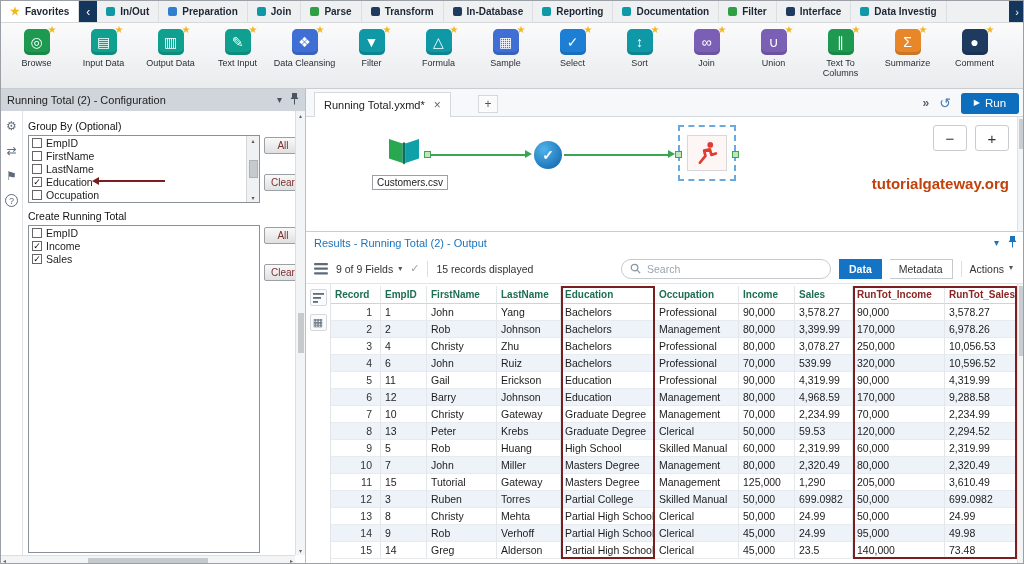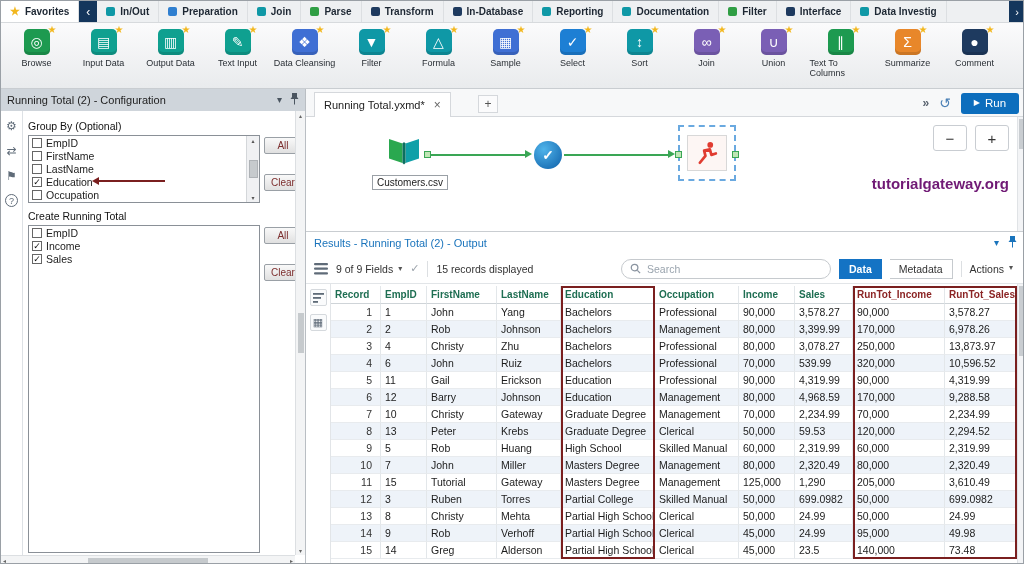--- a/index.html
+++ b/index.html
@@ -15,21 +15,21 @@
 .rtab-icon.star{width:auto;height:auto;background:none!important;color:#f2b71e;font-size:11px;line-height:1;}
 .back-chip{width:18px;background:#14365c;color:#fff;display:flex;align-items:center;justify-content:center;font-size:12px;flex:none;}
 .fwd-chip{position:absolute;right:0;top:0;width:16px;height:21px;background:#14365c;color:#fff;display:flex;align-items:center;justify-content:center;font-size:11px;}
 
 
 .toolpal{position:absolute;left:0;top:22px;width:1024px;height:66px;background:linear-gradient(#fbfbfc,#e9ebed);border-bottom:1px solid #c9cdd1;display:flex;padding:4px 2px 0;}
 .tool{width:67px;display:flex;flex-direction:column;align-items:center;padding-top:2px;position:relative;flex:none;}
 .tool-icon{width:26px;height:26px;border-radius:5px;display:flex;align-items:center;justify-content:center;color:#fff;font-size:14px;position:relative;box-shadow:inset 0 -3px rgba(0,0,0,.12);}
 .tool-glyph{line-height:1;}
 .tool-star{position:absolute;top:-5px;right:-7px;color:#f2b71e;font-size:10px;text-shadow:0 0 1px #fff;}
-.tool-label{font-size:9px;color:#2a2f35;line-height:1.12;margin-top:3px;max-width:62px;}
+.tool-label{font-size:9px;color:#2a2f35;text-align:center;line-height:1.12;margin-top:3px;max-width:62px;}
 
 
 .config{position:absolute;left:0;top:88px;width:305px;height:476px;background:#fff;border-right:1px solid #b9bec3;}
 .config-header{height:22px;background:#cfd5db;display:flex;align-items:center;padding:0 6px;font-size:11px;color:#222;}
 .config-header .title{flex:1;white-space:nowrap;overflow:hidden;}
 .cfg-hdr-ic{color:#4a5560;margin-left:8px;font-size:10px;line-height:1;}
 .icon-strip{position:absolute;left:0;top:22px;width:22px;bottom:10px;background:#fff;border-right:1px solid #dde1e5;display:flex;flex-direction:column;align-items:center;padding-top:8px;gap:11px;color:#5f6b78;font-size:12px;}
 .icon-strip .help{width:13px;height:13px;border:1px solid #5f6b78;border-radius:50%;font-size:9px;display:flex;align-items:center;justify-content:center;}
 .config-content{position:absolute;left:22px;top:22px;right:10px;bottom:10px;background:#fff;}
 .section-label{position:absolute;left:5px;font-size:10.5px;color:#111;}
@@ -62,21 +62,21 @@
 
 .canvas{position:absolute;left:305px;top:116px;width:719px;height:114px;background:#fff;overflow:hidden;}
 .zoom-btn{position:absolute;top:8px;width:34px;height:26px;background:#fff;border:1px solid #c9cdd2;border-radius:3px;display:flex;align-items:center;justify-content:center;font-size:15px;color:#333;}
 .conn{position:absolute;height:2px;background:#3aa655;}
 .conn-head{position:absolute;width:0;height:0;border-top:4px solid transparent;border-bottom:4px solid transparent;border-left:7px solid #3aa655;}
 .stub{position:absolute;width:7px;height:7px;background:#bfe6b5;border:1px solid #3aa655;}
 .node-label{position:absolute;background:#fff;border:1px solid #9aa0a6;font-size:10px;padding:1px 4px;white-space:nowrap;}
 .circle-node{position:absolute;width:28px;height:28px;border-radius:50%;background:radial-gradient(circle at 35% 30%,#4fb3ea,#0d5fa8);color:#fff;font-size:14px;font-weight:bold;display:flex;align-items:center;justify-content:center;}
 .selection-box{position:absolute;width:58px;height:56px;border:2px dashed #6aa9e0;display:flex;align-items:center;justify-content:center;}
 .runner-node{width:40px;height:36px;background:#fdf6f4;border:1px solid #d8d8d8;display:flex;align-items:center;justify-content:center;}
-.watermark{position:absolute;right:16px;top:58px;font-size:15px;font-weight:bold;color:#701a75;}
+.watermark{position:absolute;right:16px;top:58px;font-size:15px;font-weight:bold;color:#c2410c;}
 .canvas-vscroll{position:absolute;right:0;top:0;bottom:0;width:8px;background:#f3f4f6;border-left:1px solid #e0e3e6;}
 .canvas-vscroll .thumb{position:absolute;top:2px;left:1px;width:5px;height:30px;background:#c9cdd1;}
 
 
 .results{position:absolute;left:305px;top:230px;width:719px;height:334px;background:#fff;border-top:1px solid #c9cdd1;}
 .res-header{height:22px;display:flex;align-items:center;padding:0 8px;color:#1a74bc;font-size:11px;}
 .res-header .title{flex:1;}
 .res-hdr-ic{color:#1a74bc;margin-left:9px;font-size:10px;line-height:1;}
 .res-toolbar{height:30px;display:flex;align-items:center;gap:8px;padding:0 8px;border-bottom:1px solid #e2e5e8;}
 .rt-icon{color:#5f6b78;display:flex;align-items:center;}
@@ -505,21 +505,21 @@
           <div class="g-row data">
             <div class="g-cell record" style="width: 50px;">3</div>
             <div class="g-cell" style="width: 46px;">4</div>
             <div class="g-cell" style="width: 70px;">Christy</div>
             <div class="g-cell" style="width: 64px;">Zhu</div>
             <div class="g-cell" style="width: 94px;">Bachelors</div>
             <div class="g-cell" style="width: 84px;">Professional</div>
             <div class="g-cell" style="width: 56px;">80,000</div>
             <div class="g-cell" style="width: 58px;">3,078.27</div>
             <div class="g-cell" style="width: 92px;">250,000</div>
-            <div class="g-cell" style="width: 72px;">13,873.97</div>
+            <div class="g-cell" style="width: 72px;">10,056.53</div>
           </div>
           <div class="g-row data alt">
             <div class="g-cell record" style="width: 50px;">4</div>
             <div class="g-cell" style="width: 46px;">6</div>
             <div class="g-cell" style="width: 70px;">John</div>
             <div class="g-cell" style="width: 64px;">Ruiz</div>
             <div class="g-cell" style="width: 94px;">Bachelors</div>
             <div class="g-cell" style="width: 84px;">Professional</div>
             <div class="g-cell" style="width: 56px;">70,000</div>
             <div class="g-cell" style="width: 58px;">539.99</div>

